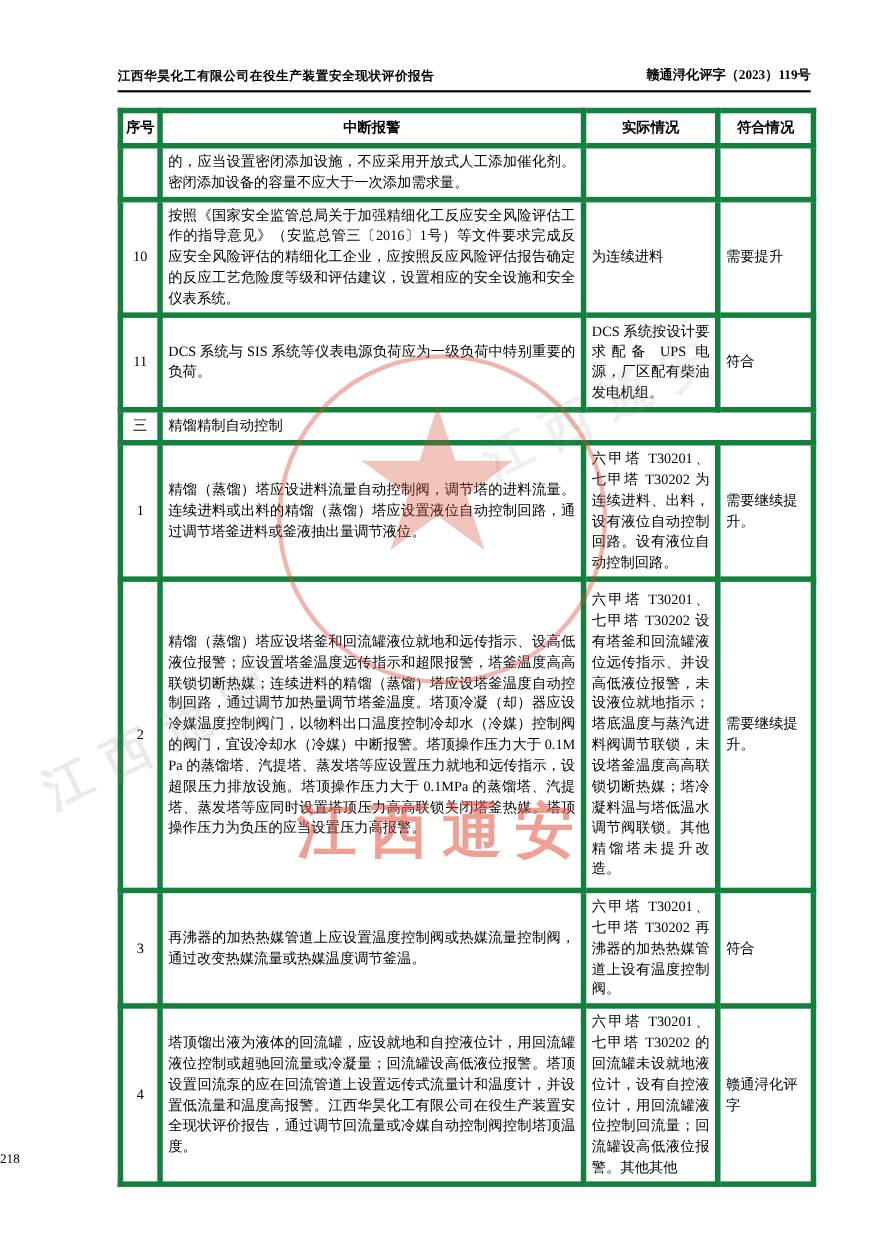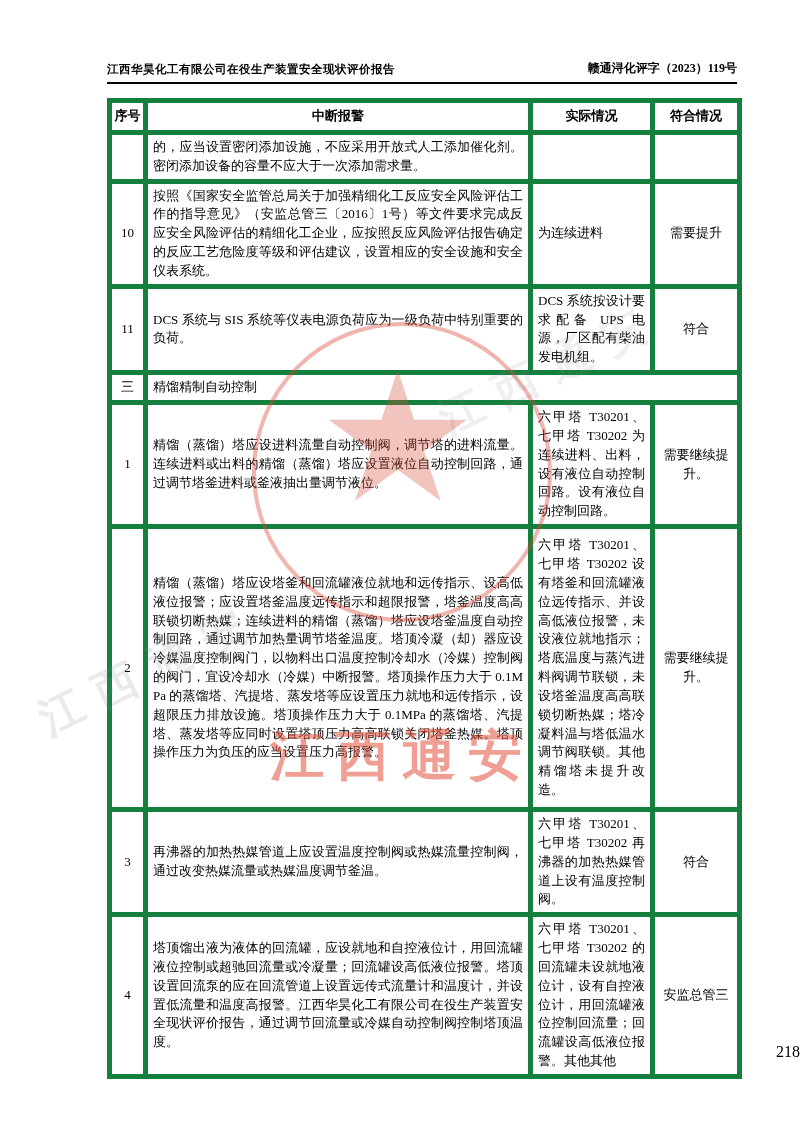--- a/index.html
+++ b/index.html
@@ -21,36 +21,36 @@
     border-collapse:collapse; width:630px; margin-top:14px; table-layout:fixed;
   }
   table.insp th, table.insp td {
     border:5px solid #15803d; font-size:13px; line-height:1.45;
     vertical-align:middle; padding:3px 5px; word-break:break-all;
   }
   table.insp th { font-weight:bold; text-align:center; padding:4px 2px; }
   td.no   { text-align:center; }
   td.cont { text-align:justify;margin-top:12px; }
   td.act  { text-align:justify; padding:3px 4px; }
-  td.comp { text-align:center; padding:3px 2px; }
+  td.comp { padding:3px 2px; }
   td.section-title { text-align:left; font-weight:normal; }
 
   tr.hdr { height:26px; }
   tr.r0 { height:42px; }
   tr.r1 { height:102px; }
   tr.r2 { height:80px; }
   tr.sec { height:22px; }
   tr.r3 { height:124px; }
   tr.r4 { height:283px; }
   tr.r5 { height:103px; }
   tr.r6 { height:152px; }
 
   .page-number {
     position:absolute; left:0; bottom:70px; width:100%;
-    text-align:right; font-size:16px;padding-left:32px;
+    text-align:left; font-size:12px;
   }
 
   
   .wm-layer { position:absolute; inset:0; pointer-events:none; z-index:10; }
   .wm { position:absolute; }
   .wm-seal-ring {
     left:252px; top:322px; width:300px; height:300px;
     border:4px solid rgba(214,70,52,0.40); border-radius:50%;
   }
   .wm-seal-star {
@@ -131,21 +131,21 @@
         <tr class="r5">
           <td class="no">3</td>
           <td class="cont">再沸器的加热热媒管道上应设置温度控制阀或热媒流量控制阀，通过改变热媒流量或热媒温度调节釜温。</td>
           <td class="act">六甲塔 T30201、七甲塔 T30202 再沸器的加热热媒管道上设有温度控制阀。</td>
           <td class="comp">符合</td>
         </tr>
         <tr class="r6">
           <td class="no">4</td>
           <td class="cont">塔顶馏出液为液体的回流罐，应设就地和自控液位计，用回流罐液位控制或超驰回流量或冷凝量；回流罐设高低液位报警。塔顶设置回流泵的应在回流管道上设置远传式流量计和温度计，并设置低流量和温度高报警。江西华昊化工有限公司在役生产装置安全现状评价报告，通过调节回流量或冷媒自动控制阀控制塔顶温度。</td>
           <td class="act">六甲塔 T30201、七甲塔 T30202 的回流罐未设就地液位计，设有自控液位计，用回流罐液位控制回流量；回流罐设高低液位报警。其他其他</td>
-          <td class="comp">安监总管三</td>
+          <td class="comp">赣通浔化评字</td>
         </tr>
       </tbody>
     </table>
   </div>
 
   <div class="wm-layer">
     <div class="wm wm-seal-ring"></div>
     <div class="wm wm-seal-star">★</div>
     <div class="wm wm-bigtext">江西通安</div>
     <div class="wm wm-diag wm-diag1">江西通安</div>

